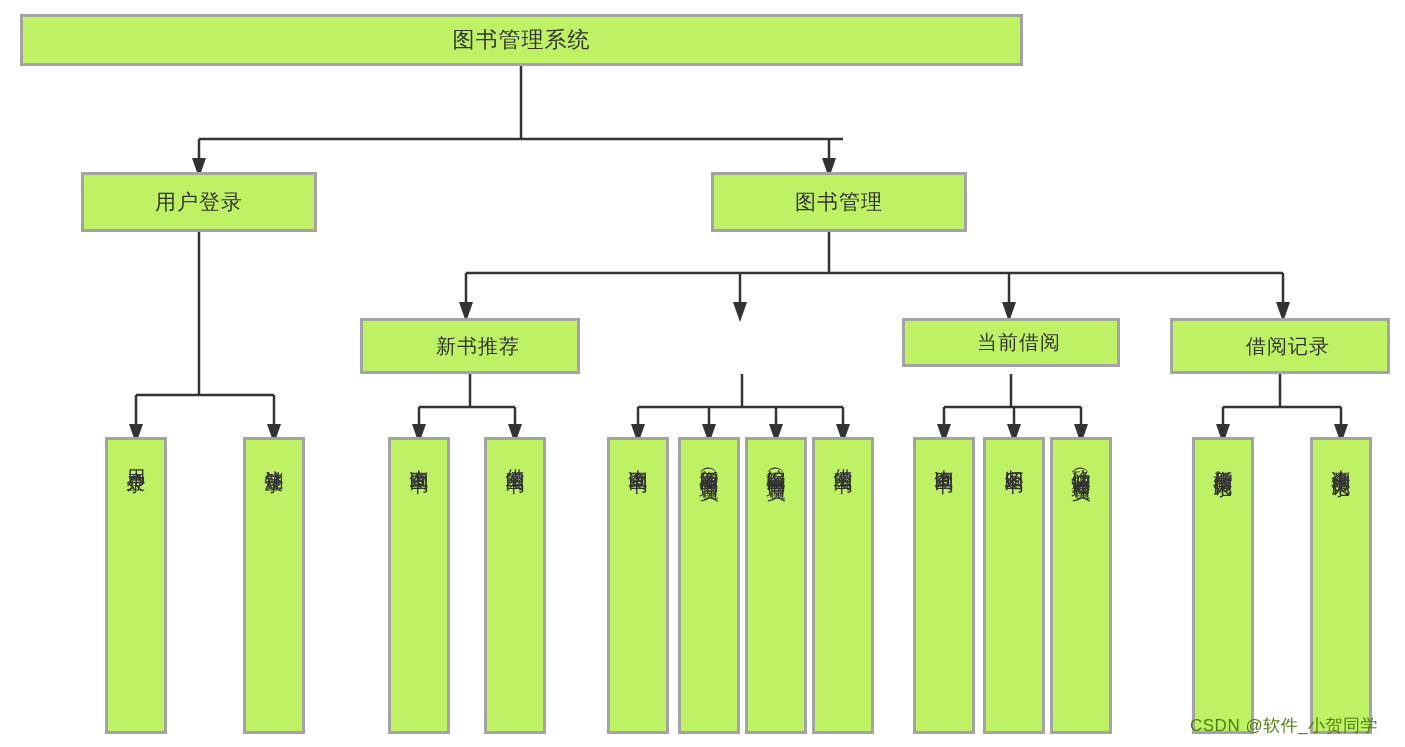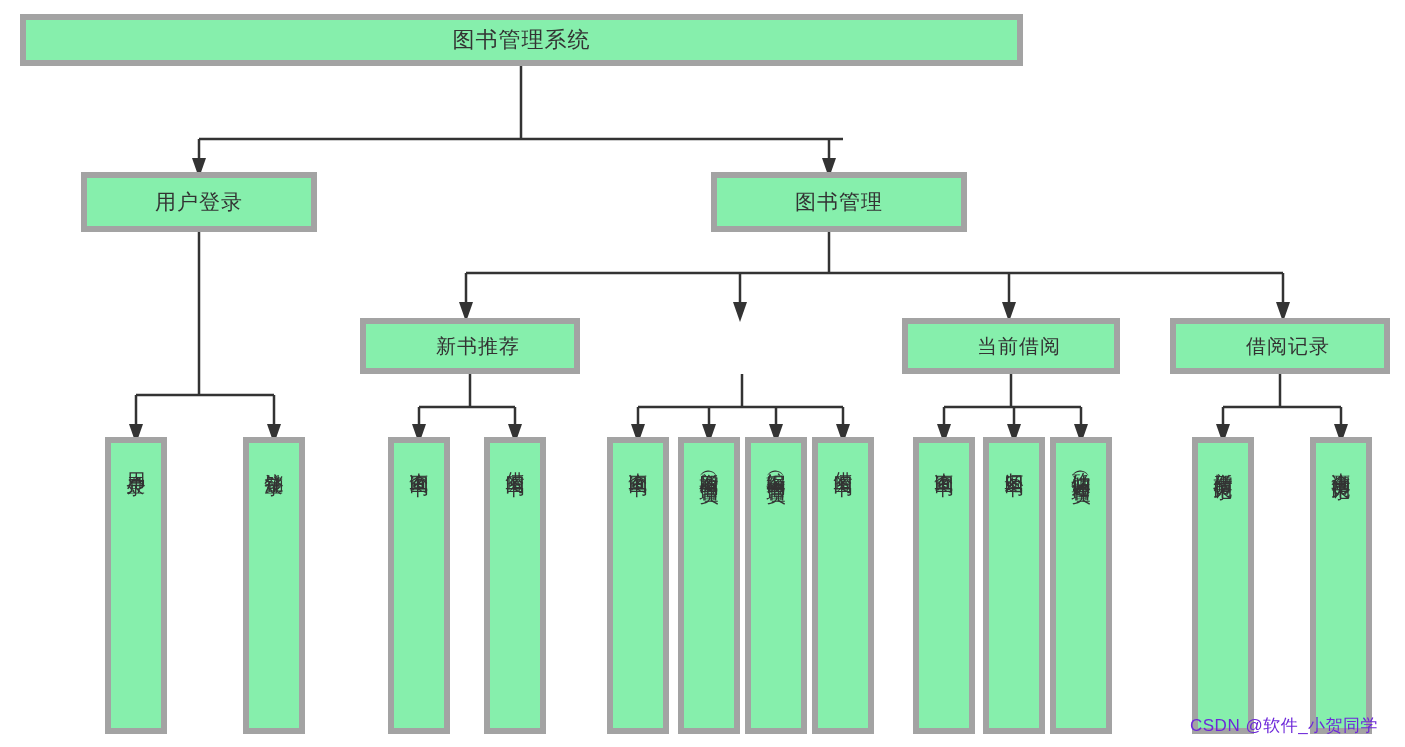--- a/index.html
+++ b/index.html
@@ -20,22 +20,22 @@
   #diagram-svg {
     position: absolute;
     left: 0;
     top: 0;
     width: 1405px;
     height: 747px;
   }
   .node-box {
     position: absolute;
     box-sizing: border-box;
-    border: 6px solid #a3a3a3;
-    background: #86efac;
+    border: 3px solid #a3a3a3;
+    background: #bef264;
     display: flex;
     align-items: center;
     justify-content: center;
     color: #333333;
   }
   .node-root {
     font-size: 22px;
     letter-spacing: 1px;
   }
   .node-l2 {
@@ -57,21 +57,21 @@
     padding-top: 14px;
     line-height: 1.05;
   }
   .node-leaf .vtext {
     writing-mode: vertical-rl;
     text-orientation: upright;
     white-space: nowrap;
   }
   .watermark {
     position: absolute;
-    color: #6d28d9;
+    color: #4d7c0f;
     font-size: 17px;
     letter-spacing: 0.5px;
     white-space: nowrap;
     user-select: none;
   }
 </style>
 </head>
 <body>
 
 <div id="canvas">
@@ -162,21 +162,21 @@
   <div class="node-box node-l2" style="left:81px; top:172px; width:236px; height:60px;">
     <span>用户登录</span>
   </div>
   <div class="node-box node-l2" style="left:711px; top:172px; width:256px; height:60px;">
     <span>图书管理</span>
   </div>
 
   <div class="node-box node-l3" style="left:360px; top:318px; width:220px; height:56px;">
     <span>新书推荐</span>
   </div>
-  <div class="node-box node-l3" style="left:902px; top:318px; width:218px; height:56px;justify-content:center;">
+  <div class="node-box node-l3" style="left:902px; top:318px; width:218px; height:49px;justify-content:center;">
     <span>当前借阅</span>
   </div>
   <div class="node-box node-l3" style="left:1170px; top:318px; width:220px; height:56px;">
     <span>借阅记录</span>
   </div>
 
   <div class="node-box node-leaf" style="left:105px; top:437px; width:62px; height:297px;">
     <span class="vtext">用户登录</span>
   </div>
   <div class="node-box node-leaf" style="left:243px; top:437px; width:62px; height:297px;">

